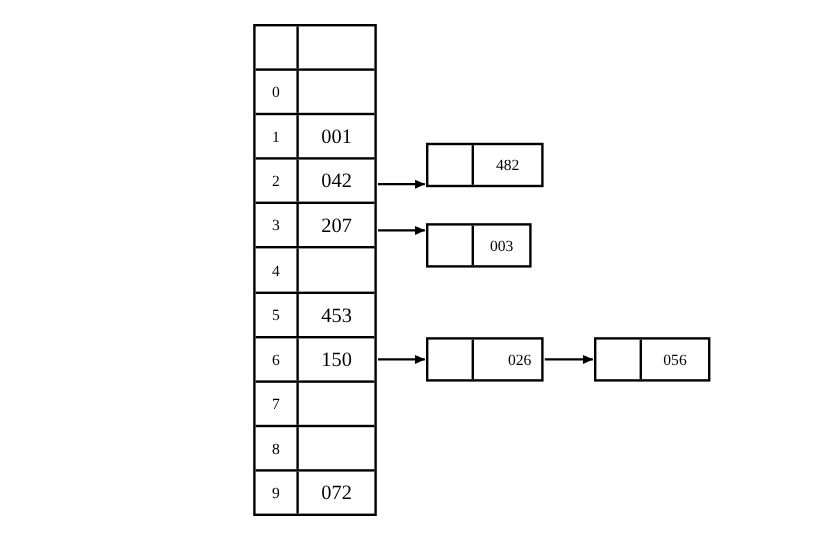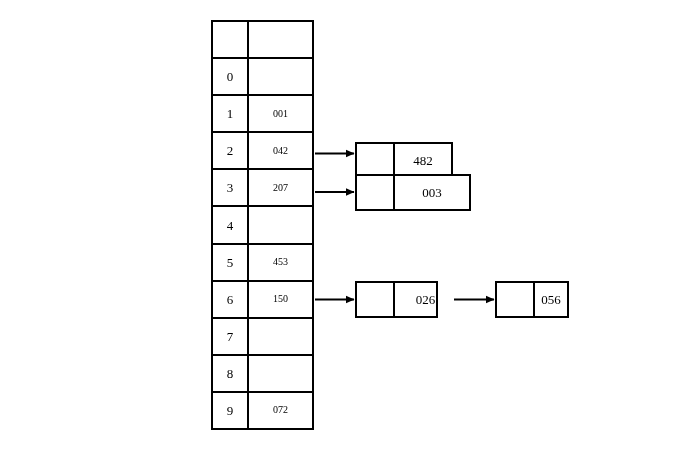--- a/index.html
+++ b/index.html
@@ -57,21 +57,21 @@
     justify-content: center;
     font-size: 13px;
     line-height: 1;
   }
   .bucket-value {
     flex: 1 1 auto;
     box-sizing: border-box;
     display: flex;
     align-items: center;
     justify-content: center;
-    font-size: 10px;
+    font-size: 17px;
     line-height: 1;
   }
 
   
   .node {
     position: absolute;
     box-sizing: border-box;
     border: 2.5px solid #000;
     background: #fff;
     display: flex;
@@ -86,24 +86,24 @@
   .node-value {
     flex: 1 1 auto;
     display: flex;
     align-items: center;
     justify-content: center;
     font-size: 13px;
     line-height: 1;
     box-sizing: border-box;
   }
 
-  .node-482 { left: 355px; top: 142px; width: 98px; }
-  .node-003 { left: 355px; top: 174px; width: 116px; text-align: center; }
-  .node-026 { left: 355px; top: 281px; width: 83px; gap: 20px; }
-  .node-056 { left: 495px; top: 281px; width: 74px; justify-content: center; }
+  .node-482 { left: 355px; top: 119px; width: 98px; }
+  .node-003 { left: 355px; top: 186px; width: 88px; text-align: center; }
+  .node-026 { left: 355px; top: 281px; width: 98px; gap: 20px; }
+  .node-056 { left: 495px; top: 281px; width: 97px; justify-content: center; }
 
   
   #arrows {
     position: absolute;
     left: 0;
     top: 0;
     width: 700px;
     height: 455px;
     pointer-events: none;
   }

